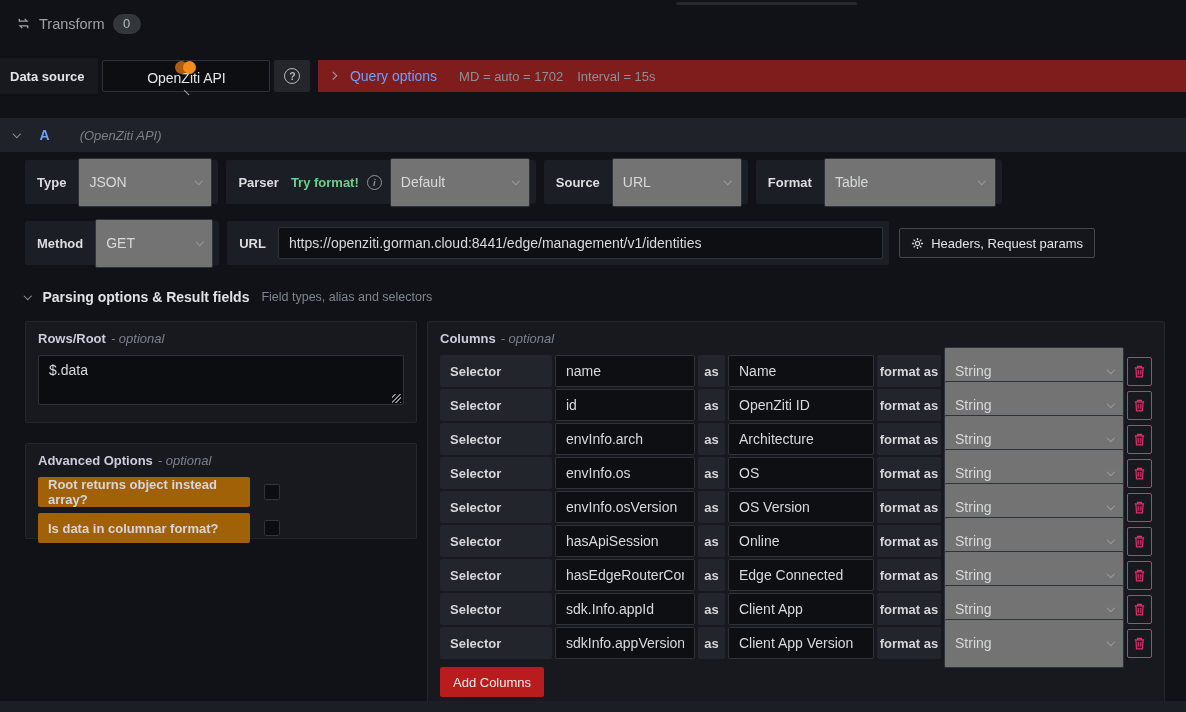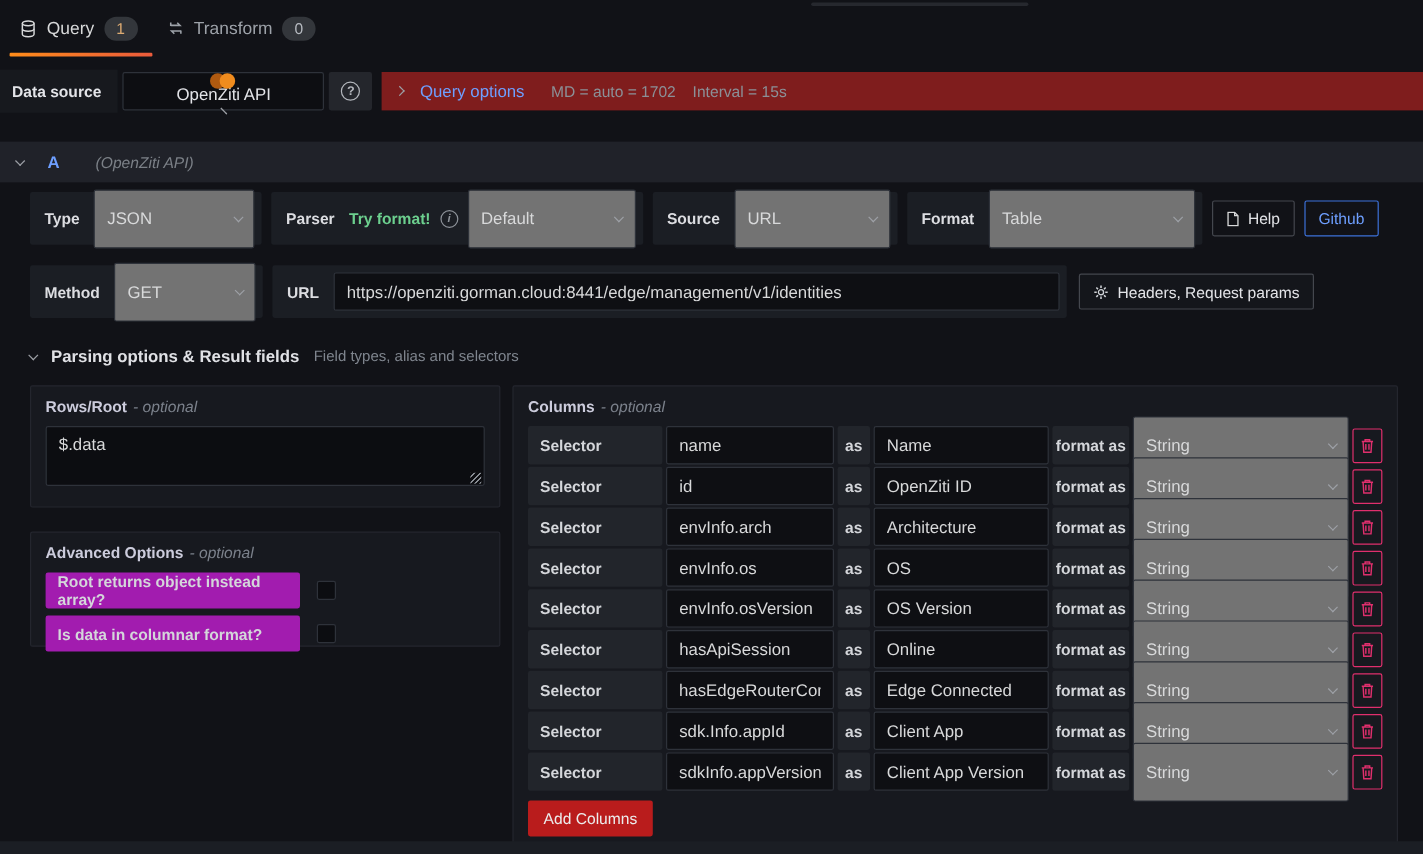--- a/index.html
+++ b/index.html
@@ -91,21 +91,21 @@
   .opt { font-style:italic; color:#7b818b; margin-left:5px; font-size:13px; }
   .panel-rowsroot { height:102px; }
   .rr-textarea { width:100%; height:50px; background:#0c0d11; border:1px solid #2e323a;
     border-radius:2px; color:#d8d9da; font-size:14px; font-family:inherit; padding:6px 10px;
     resize:none; outline:none; position:relative; }
   .rr-wrap { position:relative; }
   .rr-grab { position:absolute; right:3px; bottom:5px; width:9px; height:9px;
     background:repeating-linear-gradient(135deg,transparent 0 2px,#888c93 2px 3.2px); }
   .panel-adv { height:96px; }
   .adv-row { display:flex; align-items:center; margin-bottom:6px; }
-  .adv-label { width:212px; height:30px; background:#a21caf; border-radius:2px;
+  .adv-label { width:212px; height:30px; background:#a16207; border-radius:2px;
     display:flex; align-items:center; padding:0 10px; font-size:13px; font-weight:700; color:#d4d6da; }
   .gcheckbox { appearance:none; -webkit-appearance:none; width:16px; height:16px; margin-left:14px;
     background:#0c0d11; border:1px solid #2e323a; border-radius:2px; cursor:pointer; }
   
   .col-row { display:flex; align-items:center; gap:3px; margin-bottom:2px; height:32px; }
   .flabel { background:#22252b; border-radius:2px; height:32px; display:flex; align-items:center;
     padding:0 10px; font-size:13px; font-weight:700; color:#d4d6da; white-space:nowrap; }
   .w-selector { width:112px; }
   .w-as { width:27px; justify-content:center; padding:0; }
   .w-formatas { width:64px; justify-content:center; padding:0; }
@@ -120,31 +120,20 @@
   
   .bottom-strip { position:absolute; left:0; right:0; bottom:0; height:11px; background:#1b1e24; }
   svg { display:block; }
 </style>
 </head>
 <body>
 
 <div class="top-bar-hint"></div>
 
 <header class="tabbar">
-  <div class="tab active">
-    <span class="ticon">
-      <svg width="15" height="16" viewBox="0 0 16 16">
-          <ellipse cx="8" cy="3.1" rx="5.2" ry="2.1" fill="none" stroke="#d8d9da" stroke-width="1.3"></ellipse>
-          <path d="M2.8 3.1v9.8c0 1.2 2.3 2.1 5.2 2.1s5.2-.9 5.2-2.1V3.1" fill="none" stroke="#d8d9da" stroke-width="1.3"></path>
-          <path d="M2.8 8c0 1.2 2.3 2.1 5.2 2.1S13.2 9.2 13.2 8" fill="none" stroke="#d8d9da" stroke-width="1.3"></path>
-        </svg>
-    </span>
-    <span class="tlabel">Query</span>
-    <span class="badge warm">1</span>
-  </div>
   <div class="tab dim">
     <span class="ticon">
       <svg width="15" height="15" viewBox="0 0 16 16" fill="none" stroke="#9da2a9" stroke-width="1.4">
           <path d="M3.5 5.5h8.2l-2.4-2.4M12.5 10.5H4.3l2.4 2.4"></path>
           <path d="M3.5 3v3M12.5 13v-3"></path>
         </svg>
     </span>
     <span class="tlabel">Transform</span>
     <span class="badge">0</span>
   </div>
@@ -201,32 +190,20 @@
       <span class="chv down small"></span>
     </div>
   </div>
   <div class="fgroup">
     <span class="glabel">Format</span>
     <div class="gselect" style="width:172px">
       <span>Table</span>
       <span class="chv down small"></span>
     </div>
   </div>
-  <div class="right-btns">
-    <button class="btn">
-      <svg width="11" height="13" viewBox="0 0 12 14">
-          <path d="M1.5 1h6l3 3v9h-9z" fill="none" stroke="#d8d9da" stroke-width="1.2"></path>
-          <path d="M7.5 1v3h3" fill="none" stroke="#d8d9da" stroke-width="1.2"></path>
-        </svg>
-      <span>Help</span>
-    </button>
-    <button class="btn blue">
-      <span>Github</span>
-    </button>
-  </div>
 </div>
 
 <div class="frow frow2">
   <div class="fgroup">
     <span class="glabel">Method</span>
     <div class="gselect" style="width:118px">
       <span>GET</span>
       <span class="chv down small"></span>
     </div>
   </div>

